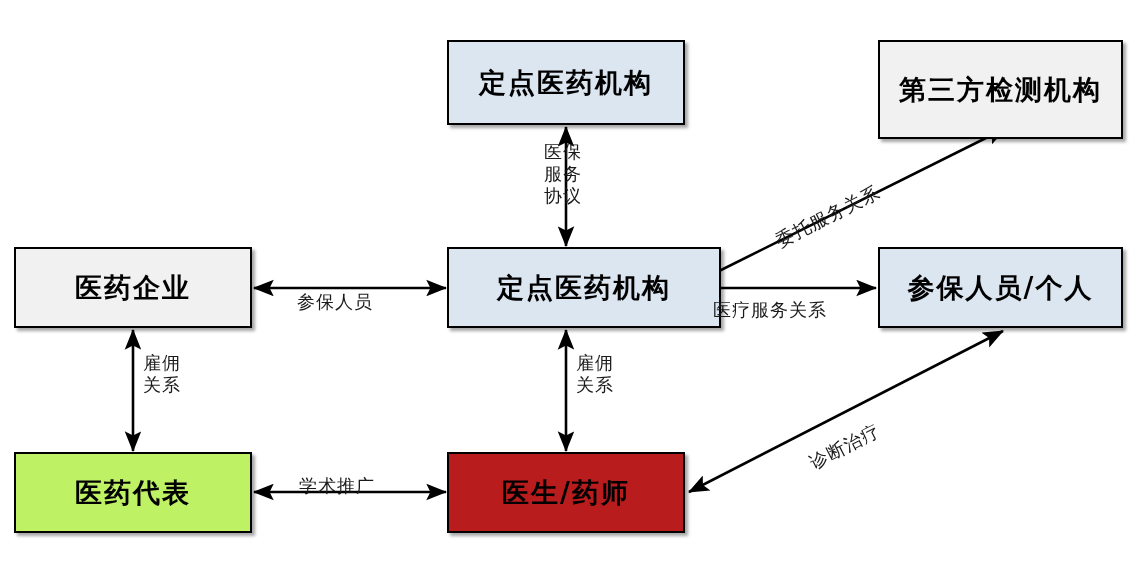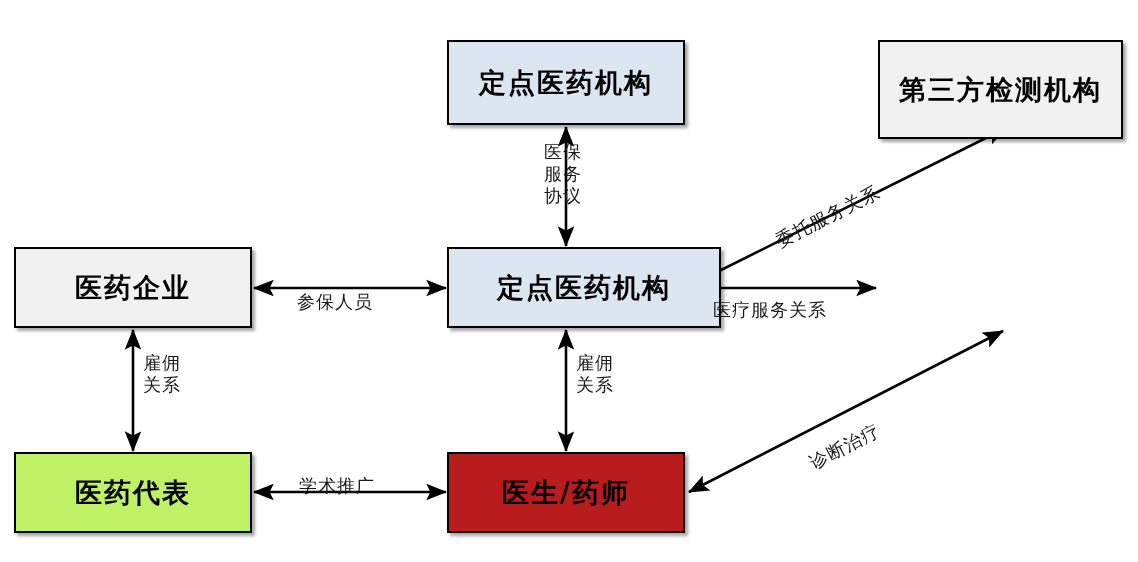--- a/index.html
+++ b/index.html
@@ -101,20 +101,23 @@
   </div>
 
   <div class="node" style="left:14px; top:247px; width:238px; height:81px; background:#f1f1f1;align-items:center;">
     <span class="node-label">医药企业</span>
   </div>
 
   <div class="node" style="left:447px; top:247px; width:274px; height:81px; background:#dce6f1;">
     <span class="node-label">定点医药机构</span>
   </div>
 
+  <div class="node" style="left:878px; top:247px; width:245px; height:81px; background:#dce6f1;">
+    <span class="node-label">参保人员/个人</span>
+  </div>
 
   <div class="node" style="left:14px; top:452px; width:238px; height:81px; background:#bef264;">
     <span class="node-label">医药代表</span>
   </div>
 
   <div class="node" style="left:447px; top:452px; width:238px; height:81px; background:#b91c1c;">
     <span class="node-label">医生/药师</span>
   </div>
 
   <div class="edge-label vert" style="left:544px; top:141px;">医保

